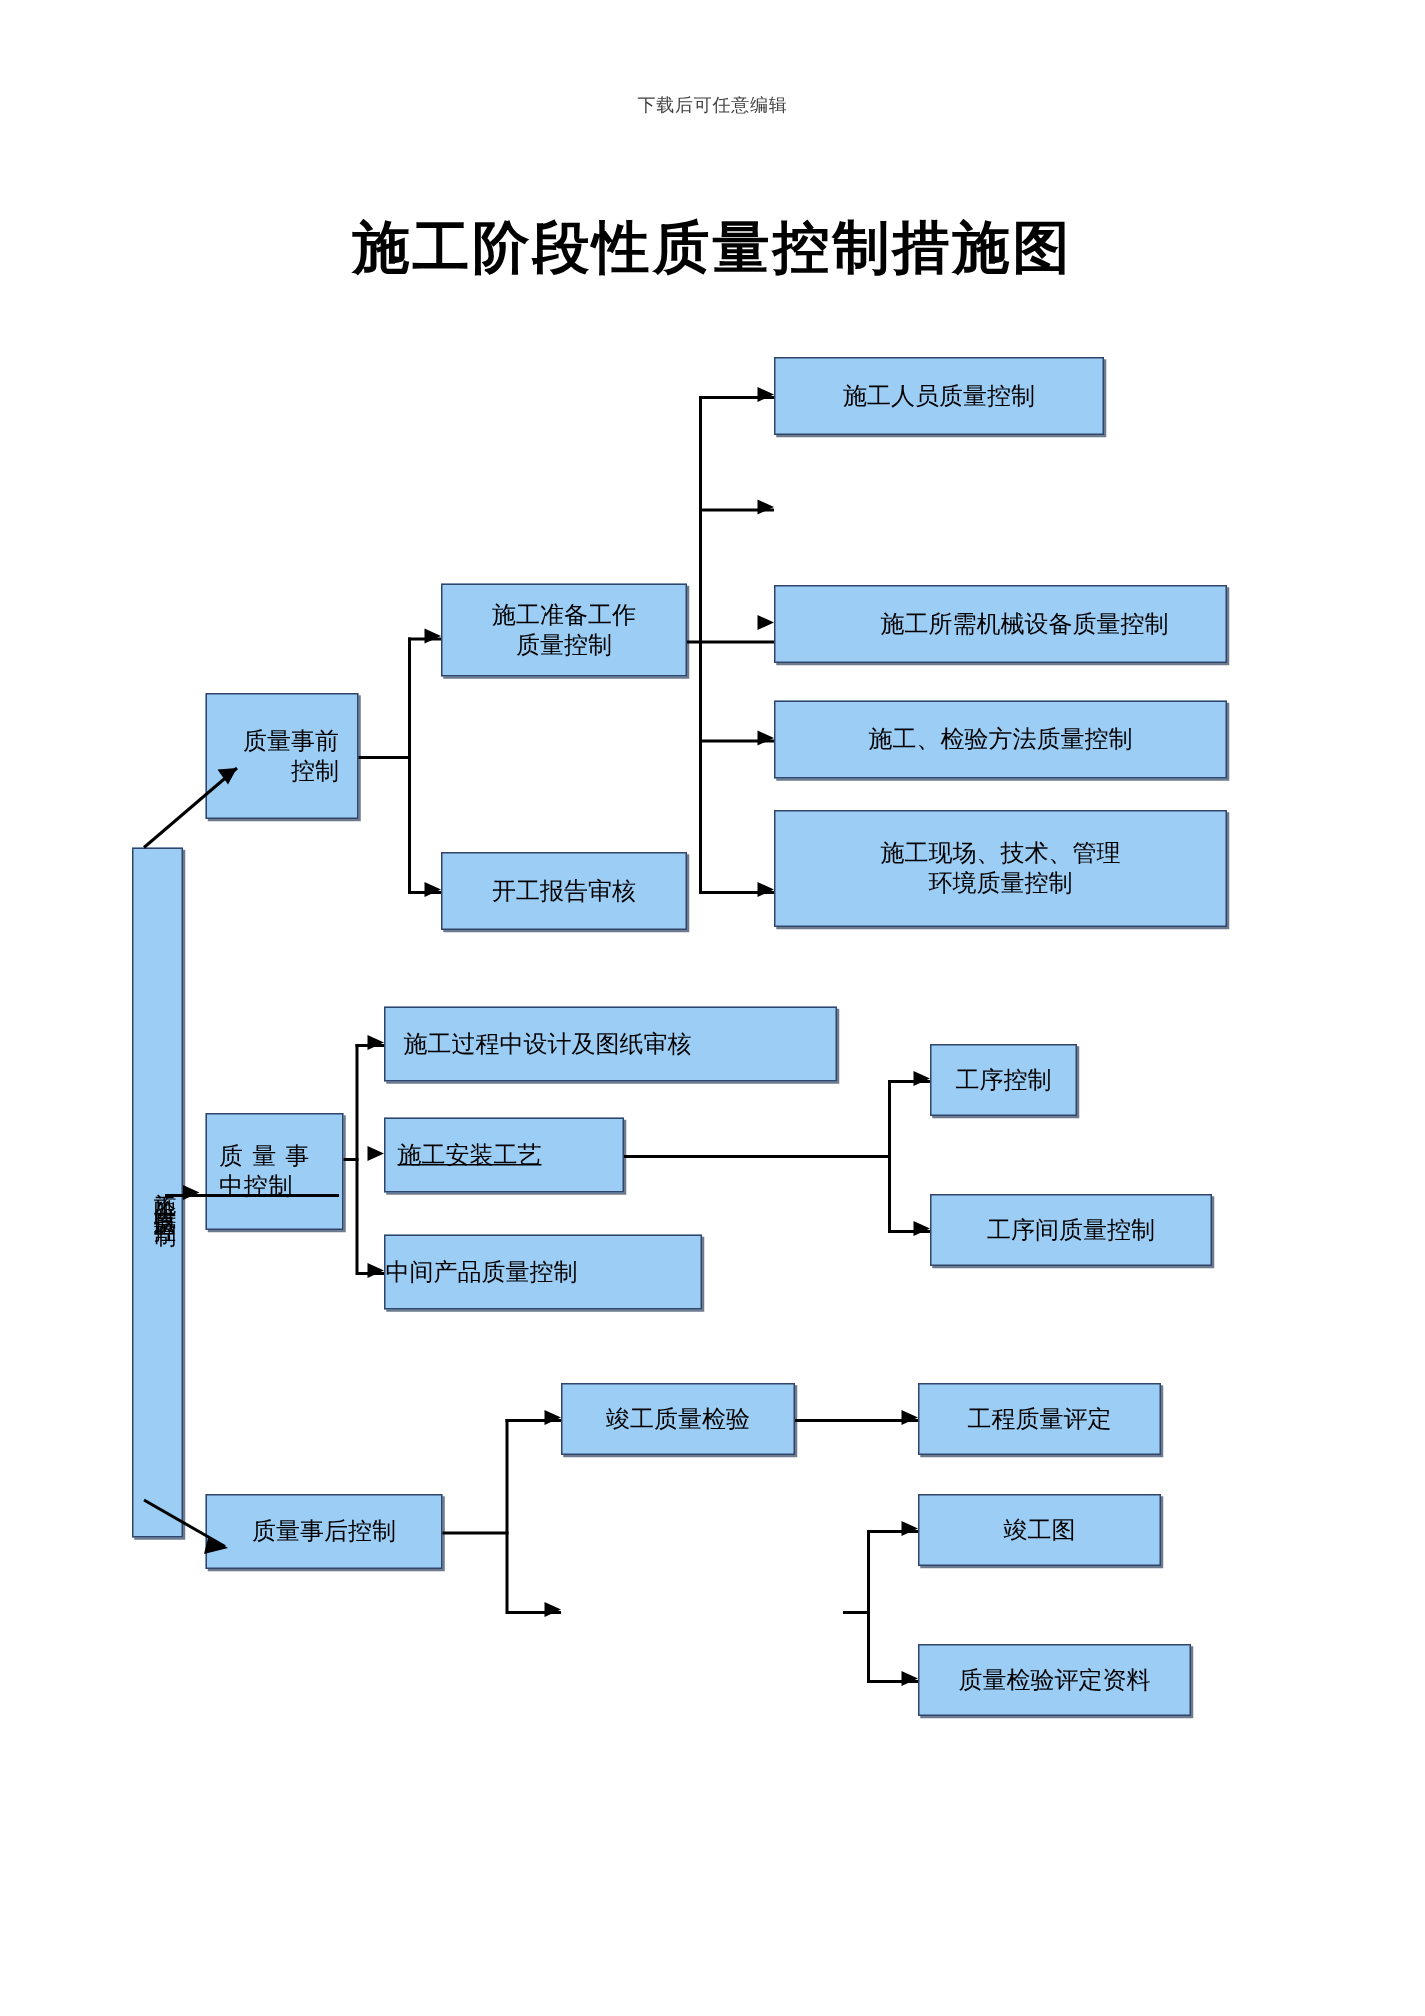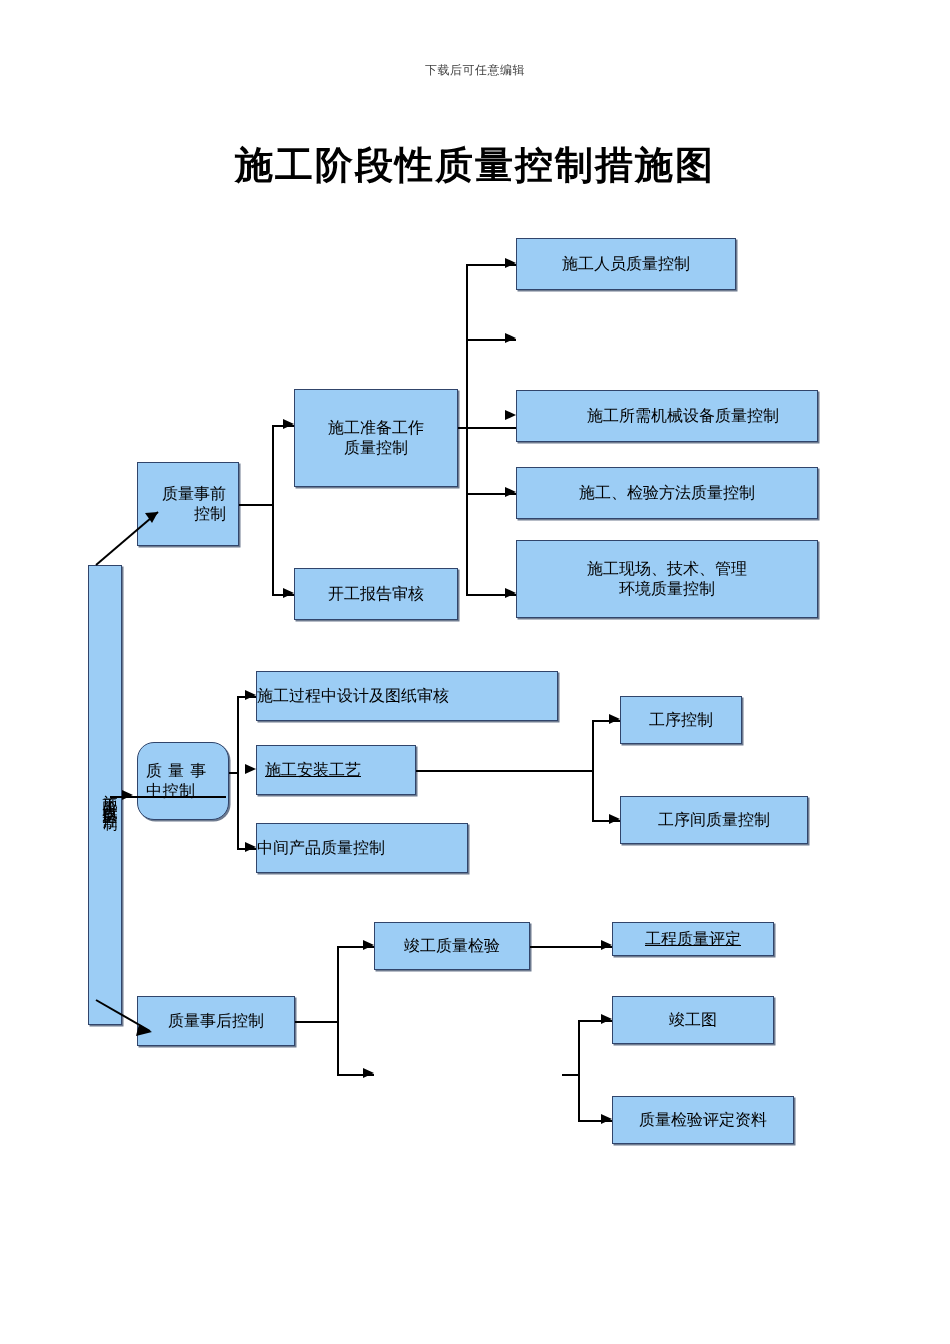--- a/index.html
+++ b/index.html
@@ -59,21 +59,20 @@
   .node.vertical-text {
     writing-mode: vertical-rl;
     text-orientation: upright;
     letter-spacing: 3px;
     font-size: 15px;
     padding: 6px 2px;
     align-items: flex-start;
   }
   .node.wide-space {
     letter-spacing: 0.5px;
-    border-radius: 17px;
   }
 
   
   .ln {
     position: absolute;
     background: #000000;
   }
   .ln.h { height: 1.6px; }
   .ln.v { width: 1.6px; }
   .arrow {
@@ -100,40 +99,40 @@
   <div class="doc-title">施工阶段性质量控制措施图</div>
 
   <div class="node vertical-text" style="left:88px; top:565px; width:34px; height:460px;">施工阶段质量控制</div>
 
   <div class="node" style="left:137px; top:462px; width:102px; height:84px; justify-content:flex-start; text-align:right; padding-left:24px;">质量事前
 控制</div>
   <div class="node wide-space" style="left:137px; top:742px; width:92px; height:78px; justify-content:flex-start; text-align:left; padding-left:8px;">质 量 事
 中控制</div>
   <div class="node" style="left:137px; top:996px; width:158px; height:50px;">质量事后控制</div>
 
-  <div class="node" style="left:294px; top:389px; width:164px; height:98px;">施工准备工作
+  <div class="node" style="left:294px; top:389px; width:164px; height:62px;">施工准备工作
 质量控制</div>
   <div class="node" style="left:294px; top:568px; width:164px; height:52px;">开工报告审核</div>
 
   <div class="node" style="left:516px; top:238px; width:220px; height:52px;">施工人员质量控制</div>
   <div class="node" style="left:516px; top:390px; width:302px; height:52px;padding-left:36px;">施工所需机械设备质量控制</div>
   <div class="node" style="left:516px; top:467px; width:302px; height:52px;">施工、检验方法质量控制</div>
   <div class="node" style="left:516px; top:540px; width:302px; height:78px;">施工现场、技术、管理
 环境质量控制</div>
 
-  <div class="node" style="left:256px; top:671px; width:302px; height:50px; justify-content:flex-start; text-align:left; padding-left:0;">施工过程中设计及图纸审核</div>
+  <div class="node" style="left:256px; top:671px; width:302px; height:50px; justify-content:flex-start; text-align:left; padding-left:12px;">施工过程中设计及图纸审核</div>
   <div class="node" style="left:256px; top:745px; width:160px; height:50px; justify-content:flex-start; text-align:left; padding-left:8px;text-decoration:underline;">施工安装工艺</div>
   <div class="node" style="left:256px; top:823px; width:212px; height:50px; justify-content:flex-start; text-align:left; padding-left:0;">中间产品质量控制</div>
 
-  <div class="node" style="left:620px; top:696px; width:122px; height:48px;">工序控制</div>
+  <div class="node" style="left:620px; top:696px; width:98px; height:48px;">工序控制</div>
   <div class="node" style="left:620px; top:796px; width:188px; height:48px;">工序间质量控制</div>
 
   <div class="node" style="left:374px; top:922px; width:156px; height:48px;">竣工质量检验</div>
 
-  <div class="node" style="left:612px; top:922px; width:162px; height:34px;text-decoration:underline;">工程质量评定</div>
+  <div class="node" style="left:612px; top:922px; width:162px; height:48px;">工程质量评定</div>
   <div class="node" style="left:612px; top:996px; width:162px; height:48px;">竣工图</div>
   <div class="node" style="left:612px; top:1096px; width:182px; height:48px;">质量检验评定资料</div>
 
   <svg class="diag" style="left:0; top:0; width:950px; height:1344px;">
     <line x1="96" y1="565" x2="158" y2="512"></line>
     <polygon points="158,512 145,513 152,523"></polygon>
   </svg>
 
   <div class="ln h" style="left:110px; top:796px; width:116px;"></div>
   <div class="arrow" style="left:122px; top:790px;"></div>

